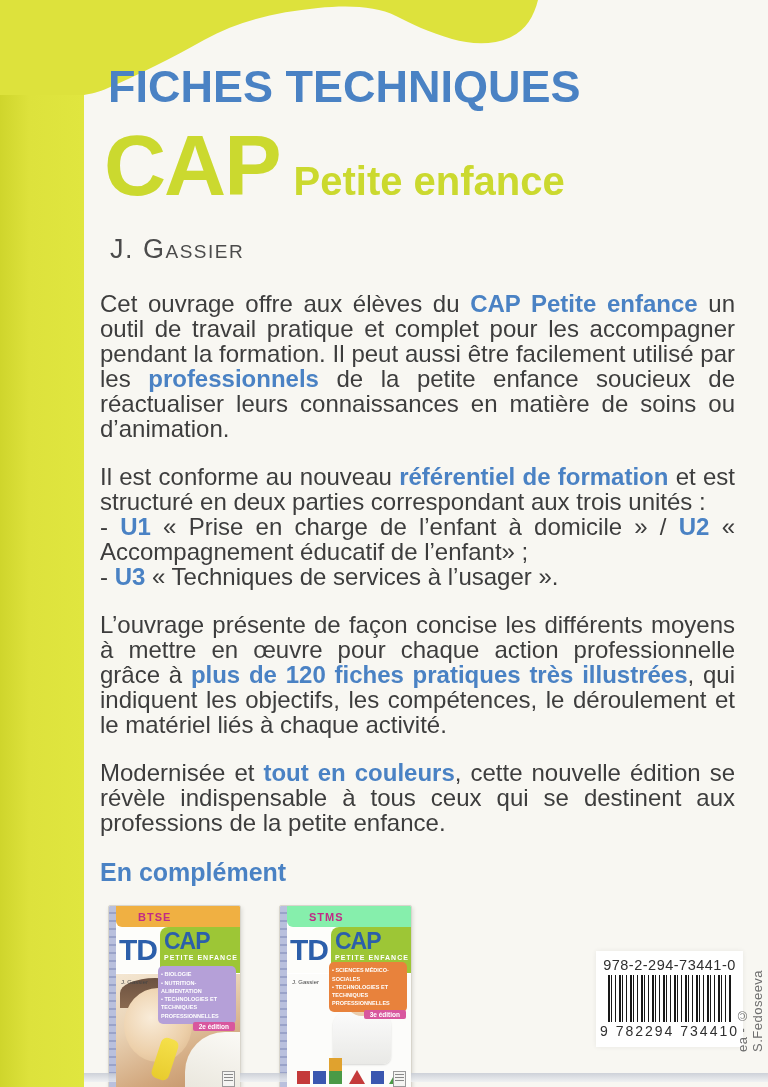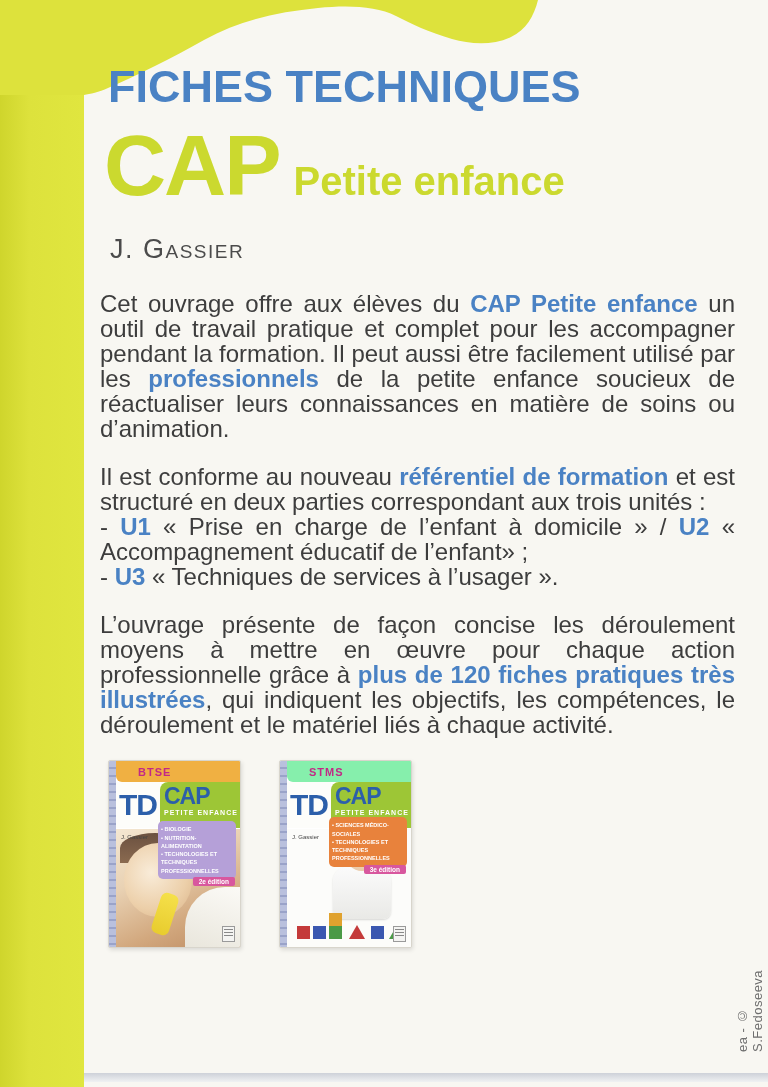--- a/index.html
+++ b/index.html
@@ -121,23 +121,25 @@
     <div class="cap-row">
       <span class="cap-big">CAP</span>
       <span class="cap-sub">Petite enfance</span>
     </div>
 
     <div class="author">J. Gassier</div>
 
     <div class="paras">
       <p><span>Cet ouvrage offre aux élèves du </span><span class="hl">CAP Petite enfance</span><span> un outil de travail pratique et complet pour les accompagner pendant la formation. Il peut aussi être facilement utilisé par les </span><span class="hl">professionnels</span><span> de la petite enfance soucieux de réactualiser leurs connaissances en matière de soins ou d’animation.</span></p>
       <p><span>Il est conforme au nouveau </span><span class="hl">référentiel de formation</span><span> et est structuré en deux parties correspondant aux trois unités :</span><br><span>- </span><span class="hl">U1</span><span> « Prise en charge de l’enfant à domicile » / </span><span class="hl">U2</span><span> « Accompagnement éducatif de l’enfant» ;</span><br><span>- </span><span class="hl">U3</span><span> « Techniques de services à l’usager ».</span></p>
-      <p><span>L’ouvrage présente de façon concise les déroulement moyens à mettre en œuvre pour chaque action professionnelle grâce à </span><span class="hl">plus de 120 fiches pratiques très illustrées</span><span>, qui indiquent les objectifs, les compétences, le déroulement et le matériel liés à chaque activité.</span></p>
+      <p><span>L’ouvrage présente de façon concise les différents moyens à mettre en œuvre pour chaque action professionnelle grâce à </span><span class="hl">plus de 120 fiches pratiques très illustrées</span><span>, qui indiquent les objectifs, les compétences, le déroulement et le matériel liés à chaque activité.</span></p>
+      <p><span>Modernisée et </span><span class="hl">tout en couleurs</span><span>, cette nouvelle édition se révèle indispensable à tous ceux qui se destinent aux professions de la petite enfance.</span></p>
     </div>
 
+    <div class="complement">En complément</div>
 
     <div class="books">
 
       <div class="book">
         <div class="spine"></div>
         <div class="bhead orange">
           <span class="series">BTSE</span>
         </div>
         <div class="btitle">
           <div class="td-zone">
@@ -197,18 +199,23 @@
         </div>
         <div class="publogo"></div>
       </div>
 
     </div>
   </div>
 
   <div class="footer-note">
   </div>
 
+  <div class="barcode-box">
+    <div class="isbn">978-2-294-73441-0</div>
+    <div class="bars"></div>
+    <div class="ean">9 782294 734410</div>
+  </div>
 
   <div class="credit">ea - © S.Fedoseeva</div>
 
   <div class="bottom-shade"></div>
 
 </div>
 
 </body></html>

